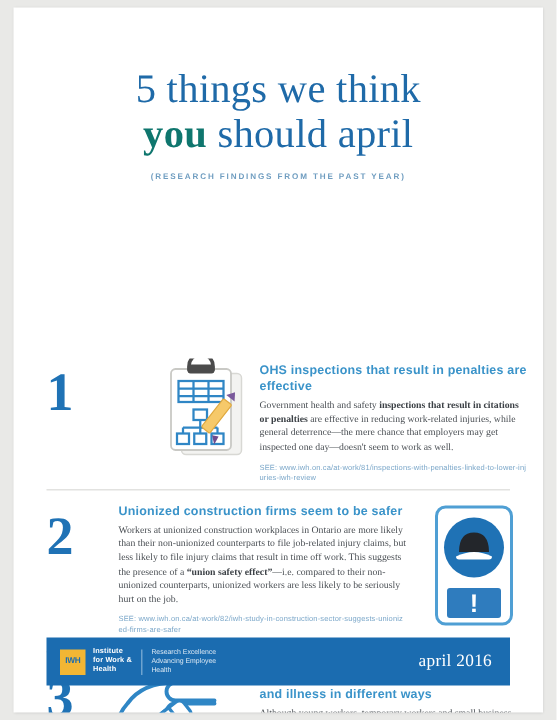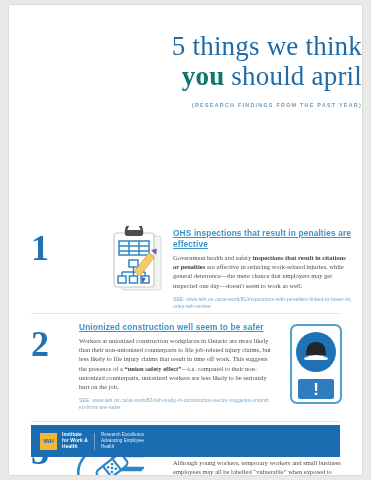--- a/index.html
+++ b/index.html
@@ -11,21 +11,21 @@
   }
   .page{
     position:absolute;left:9px;top:5px;
     width:353px;height:470px;
     background:#ffffff;
     box-shadow:0 0 2px rgba(0,0,0,0.18);
     overflow:hidden;
   }
 
   
-  .header{padding-top:26px;text-align:right;}
+  .header{padding-top:39px;text-align:center;}
   .title-l1,.title-l2{
     font-family:"Liberation Serif",serif;
     font-weight:400;
     color:#1f6aa8;
     font-size:27px;
     line-height:30px;
     letter-spacing:.2px;
   }
   .title-l2 .you{color:#0f766e;font-weight:700;}
   .subtitle{
@@ -47,21 +47,20 @@
     line-height:36px;
   }
   .txt{position:absolute;}
   .h{
     color:#3a93c9;
     font-size:8.3px;
     font-weight:700;
     line-height:11px;
     letter-spacing:.15px;
     margin-bottom:3px;
-    text-decoration:underline;
   }
   .body{
     font-family:"Liberation Serif",serif;
     color:#4a4f54;
     font-size:6.5px;
     line-height:9.2px;
     text-align:left;
   }
   .body b{font-weight:700;color:#3c4146;}
   .see{
@@ -161,21 +160,21 @@
       <div class="see"><span>SEE:</span> <span>www.iwh.on.ca/at-work/81/inspections-with-penalties-linked-to-lower-injuries-iwh-review</span></div>
     </div>
 
     <div class="rule" style="top:205px"></div>
   </div>
 
   <div class="item">
     <div class="num" style="top:218px">2</div>
 
     <div class="txt" style="left:70px;top:214px;width:192px">
-      <div class="h">Unionized construction well seem to be safer</div>
+      <div class="h">Unionized construction firms seem to be safer</div>
       <div class="body"><span>Workers at unionized construction workplaces in Ontario are more likely than their non-unionized counterparts to file job-related injury claims, but less likely to file injury claims that result in time off work. This suggests the presence of a </span><b>“union safety effect”</b><span>—i.e. compared to their non-unionized counterparts, unionized workers are less likely to be seriously hurt on the job.</span></div>
       <div class="see"><span>SEE:</span> <span>www.iwh.on.ca/at-work/82/iwh-study-in-construction-sector-suggests-unionized-firms-are-safer</span></div>
     </div>
 
     <div class="icon" style="left:278px;top:214px;width:62px;height:85px">
       <svg viewBox="0 0 62 85" width="62" height="85">
         <rect x="4" y="3" width="50" height="78" rx="6" fill="#ffffff" stroke="#4f9fd4" stroke-width="2"></rect>
         <circle cx="29" cy="30" r="20" fill="#1f72b5"></circle>
         <path d="M17 36 q12 -6 24 0 q0 2 -2 2 h-20 q-2 0 -2 -2 z" fill="#ffffff"></path>
         <path d="M19 33 q0 -13 10 -13 q10 0 10 13 z" fill="#23262b"></path>
@@ -229,15 +228,16 @@
         <div>for Work &amp;</div>
         <div>Health</div>
       </div>
       <div class="logo-div"></div>
       <div class="logo-tag">
         <div>Research Excellence</div>
         <div>Advancing Employee</div>
         <div>Health</div>
       </div>
     </div>
+    <div class="date">april 2016</div>
   </div>
 
 </div>
 
 </body></html>

